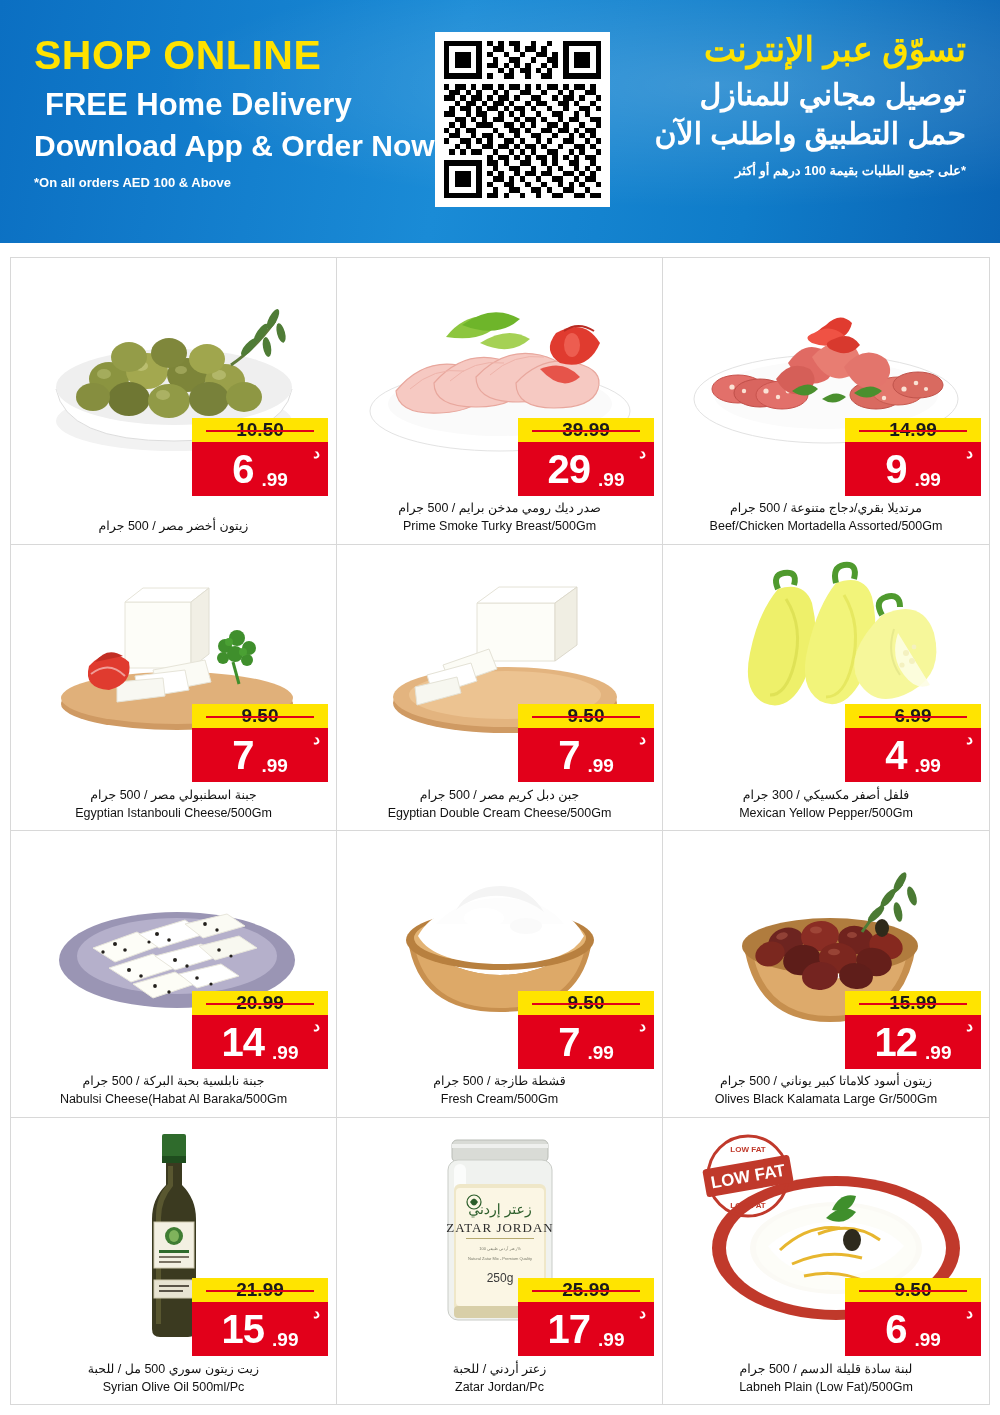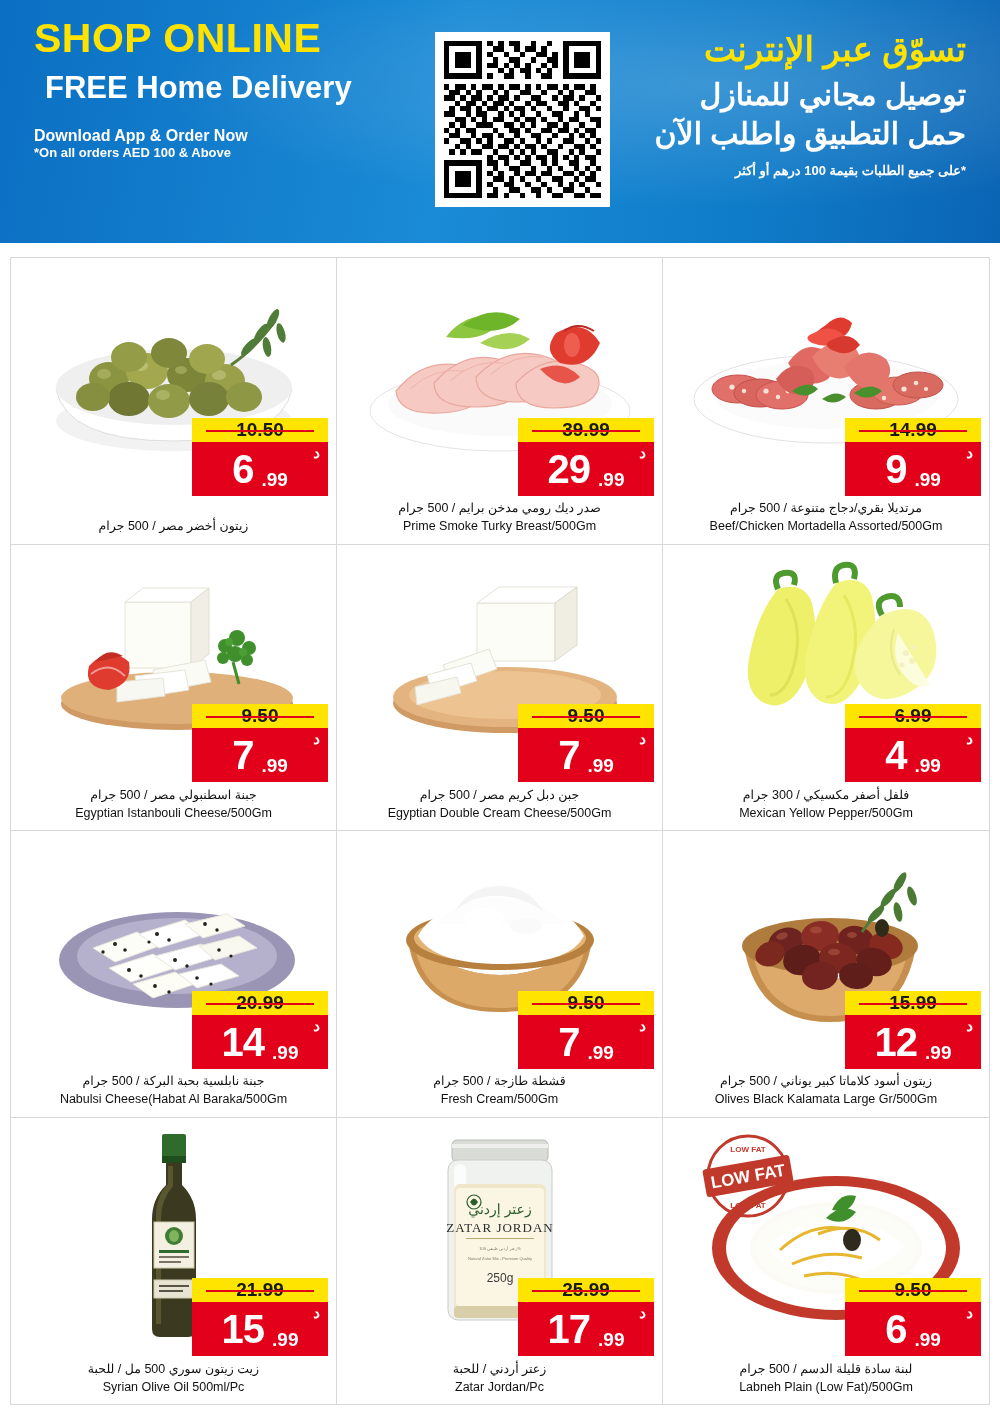--- a/index.html
+++ b/index.html
@@ -17,36 +17,37 @@
     background: linear-gradient(100deg, #0b6fc2 0%, #1a8bd6 45%, #0f7cc9 75%, #0a64b4 100%);
     overflow: hidden;
   }
   .banner::after {
     content: "";
     position: absolute; inset: 0;
     background: radial-gradient(ellipse at 72% 35%, rgba(255,255,255,0.18), rgba(255,255,255,0) 55%);
     pointer-events: none;
   }
   .banner-left {
-    position: absolute; left: 34px; top: 17px; z-index: 2;
+    position: absolute; left: 34px; top: 34px; z-index: 2;
   }
   .shop-online {
     font-size: 41px; font-weight: bold; color: #ffe200;
     letter-spacing: 0.5px; line-height: 1.05;
   }
   .free-home {
     font-size: 31px; font-weight: bold; color: #ffffff;
     margin-top: 12px; line-height: 1.05; margin-left: 11px;
   }
   .download-app {
-    font-size: 16px; font-weight: bold; color: #ffffff;
-    margin-top: 22px;
+    font-size: 30px; font-weight: bold; color: #ffffff;
+    margin-top: 7px;
   }
   .orders-note {
     font-size: 13px; font-weight: bold; color: #ffffff;
+    margin-top: 12px;
   }
   .qr-wrap {
     position: absolute; left: 435px; top: 32px;
     width: 175px; height: 175px; background: #ffffff;
     padding: 9px; z-index: 2;
   }
   .qr-wrap svg { display: block; width: 100%; height: 100%; }
   .banner-right {
     position: absolute; right: 34px; top: 28px; z-index: 2;
     text-align: right; direction: rtl;

